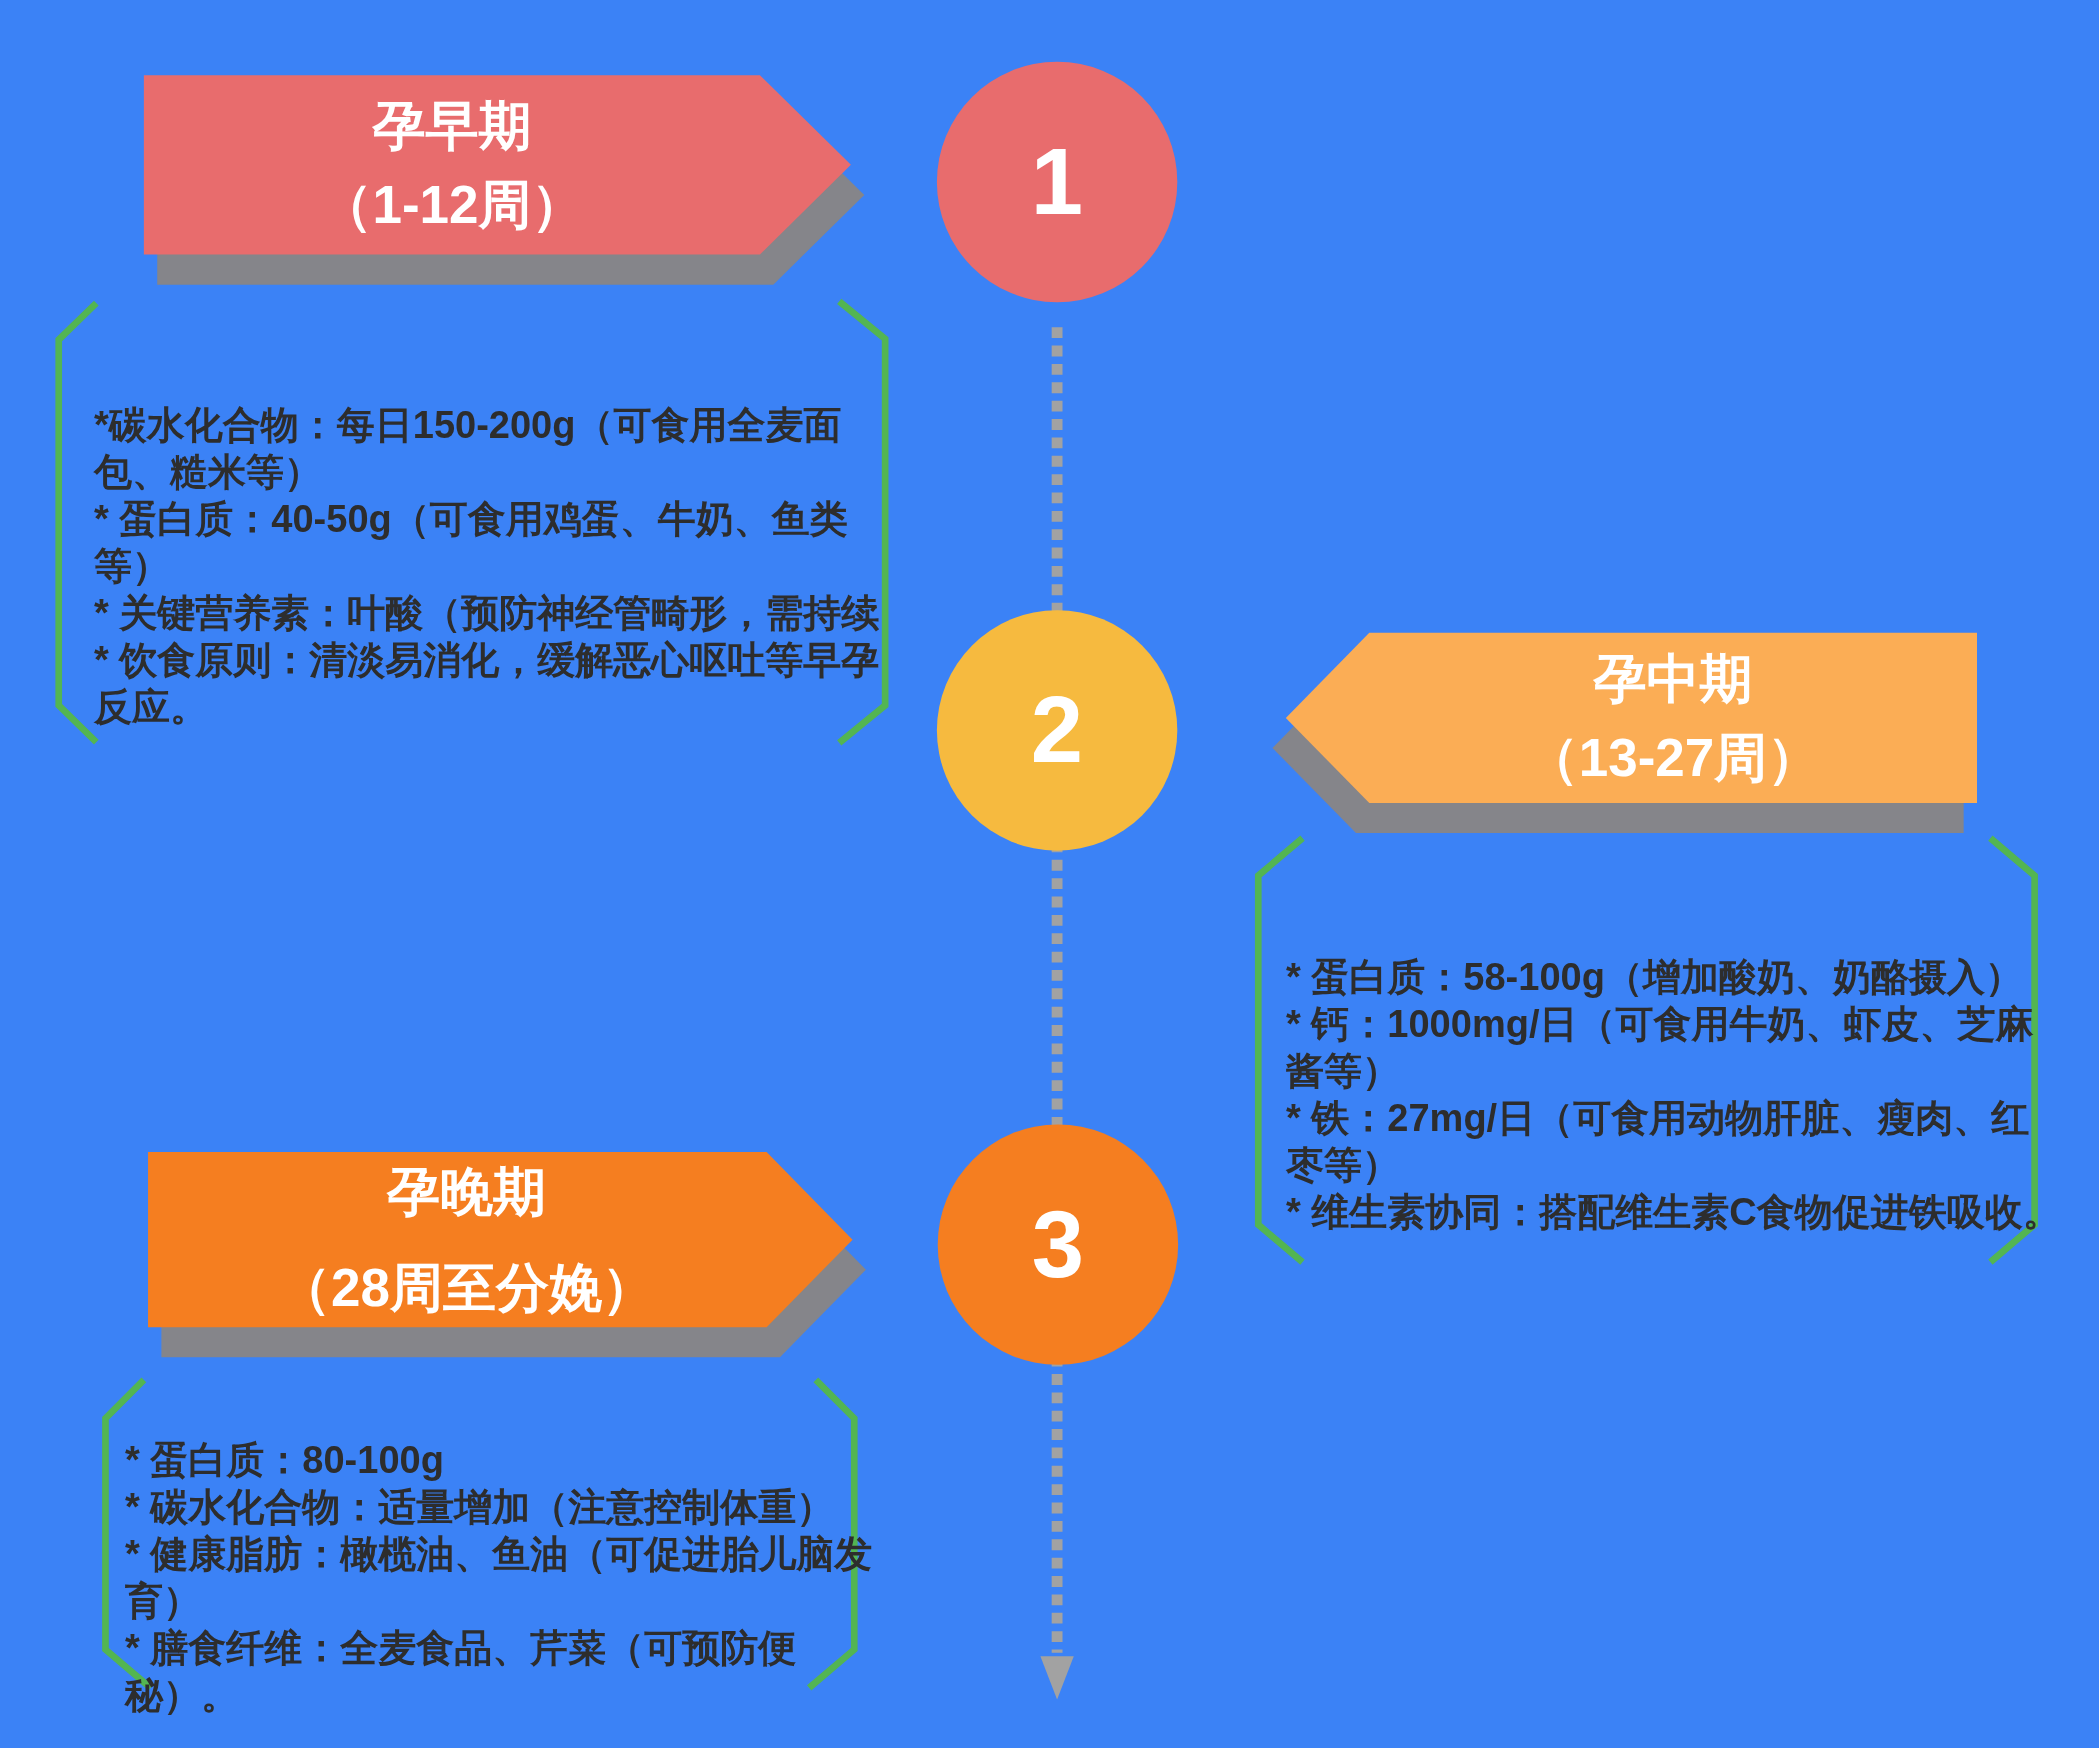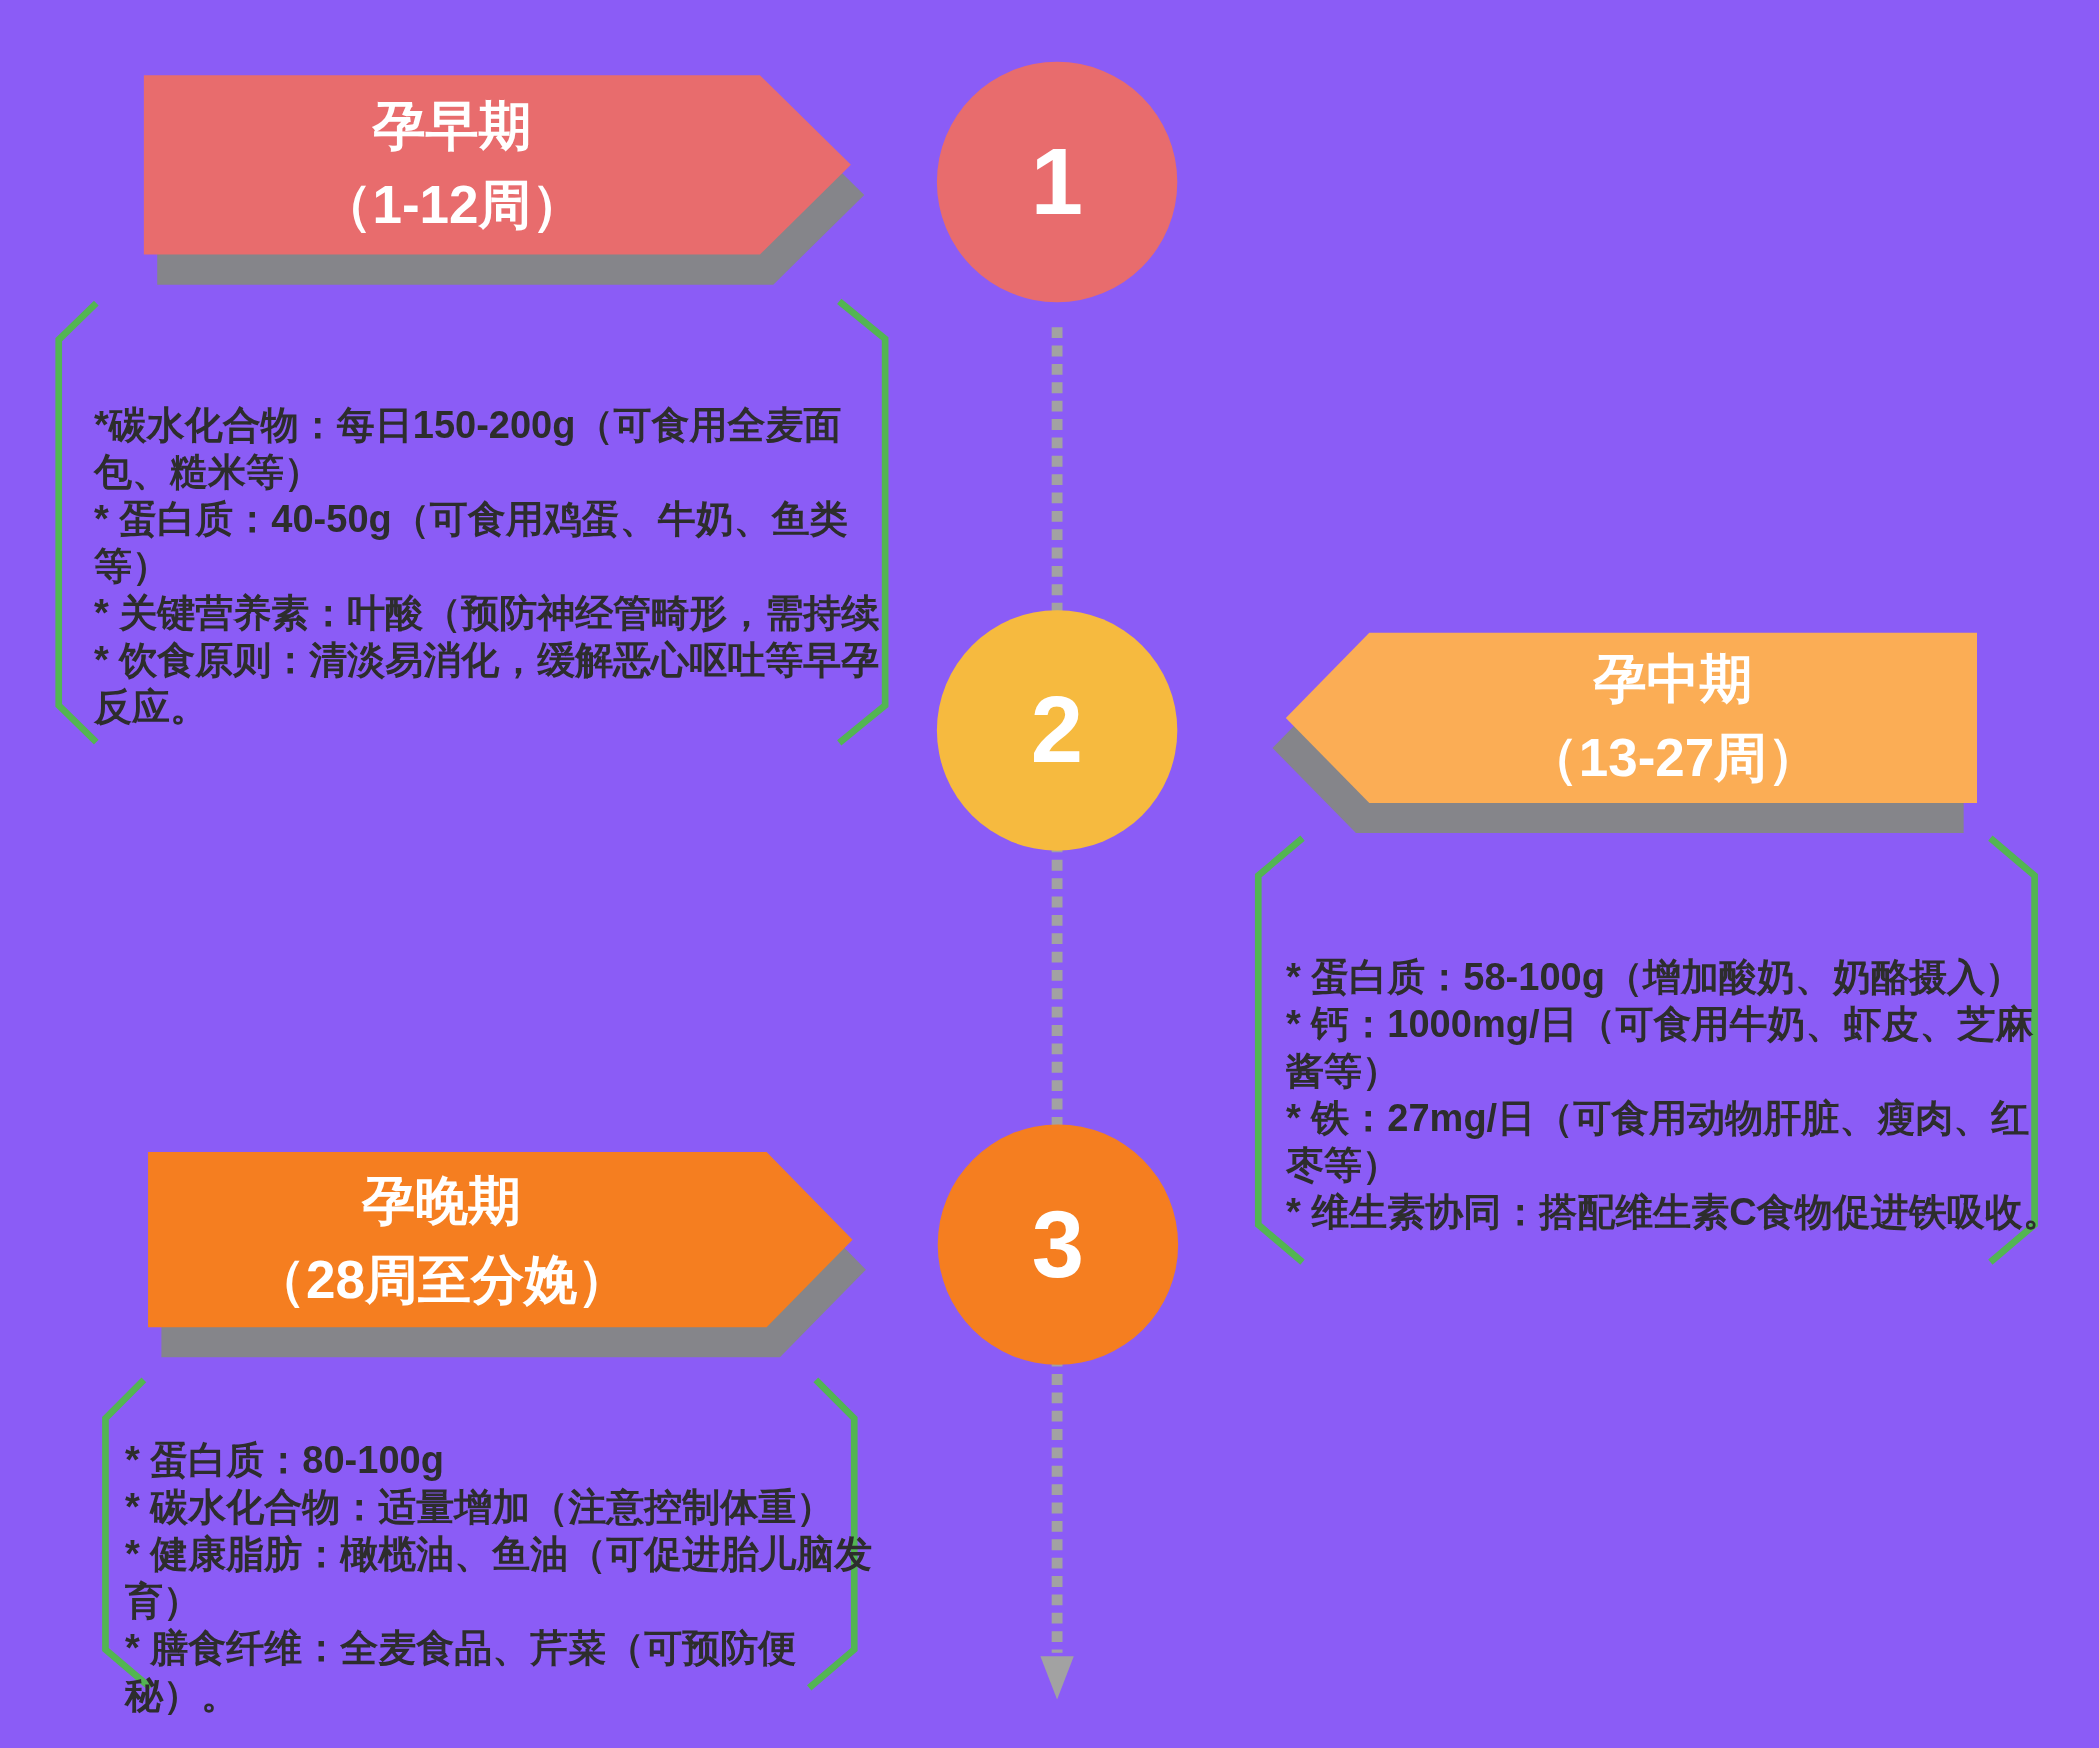--- a/index.html
+++ b/index.html
@@ -4,21 +4,21 @@
 <style>
   html, body {
     margin: 0;
     padding: 0;
     background: #000000;
   }
   #canvas {
     position: relative;
     width: 2100px;
     height: 1748px;
-    background: #8b5cf6;
+    background: #3b82f6;
     overflow: hidden;
     font-family: "Liberation Sans", sans-serif;
   }
   #shape-layer {
     position: absolute;
     left: 0;
     top: 0;
   }
   .banner-label {
     position: absolute;
@@ -28,21 +28,21 @@
     justify-content: center;
     color: #FFFFFF;
     font-weight: 700;
     font-size: 53px;
     line-height: 79px;
     text-align: center;
     white-space: nowrap;
   }
   #banner1-label { left: 144px;  top: 75px;   width: 616px; height: 180px; }
   #banner2-label { left: 1369px; top: 633px;  width: 608px; height: 170px; align-items: center; }
-  #banner3-label { left: 132px;  top: 1152px; width: 619px; height: 175px; }
+  #banner3-label { left: 157px;  top: 1152px; width: 619px; height: 175px; justify-content: space-between; }
   .stage-number {
     position: absolute;
     display: flex;
     align-items: center;
     justify-content: center;
     color: #FFFFFF;
     font-weight: 700;
     font-size: 94px;
   }
   #stage1-number { left: 937px; top: 62px;   width: 240px; height: 240px; }

